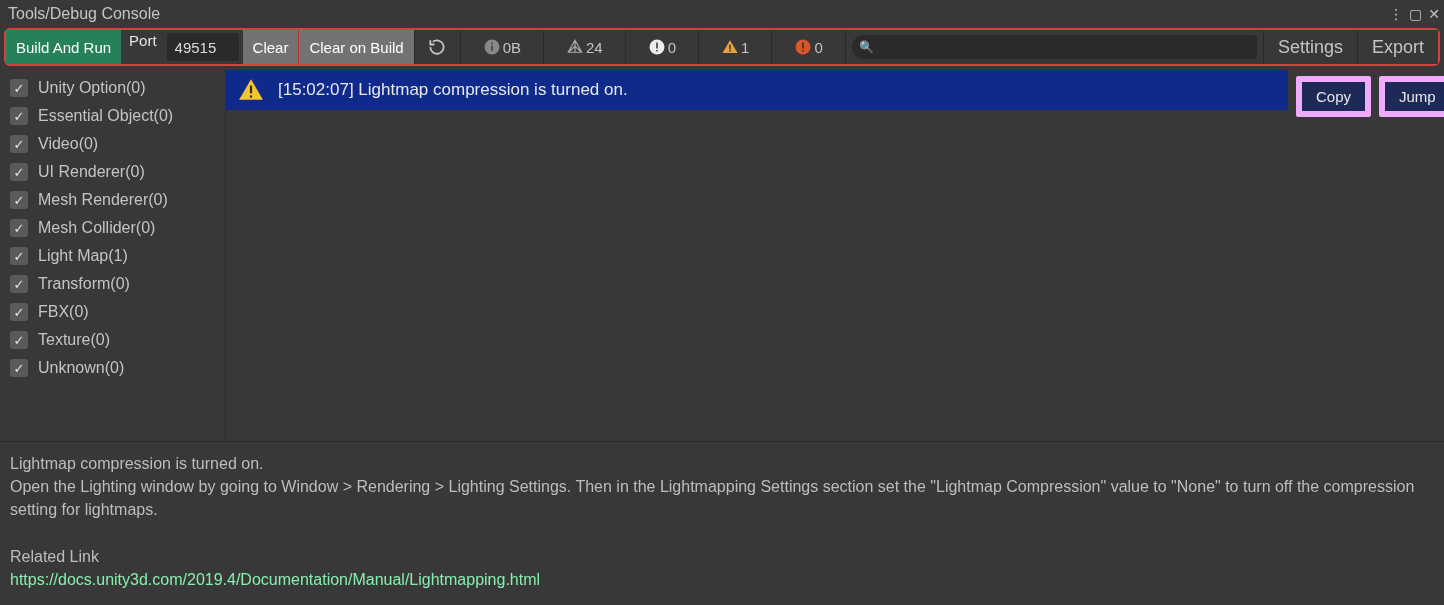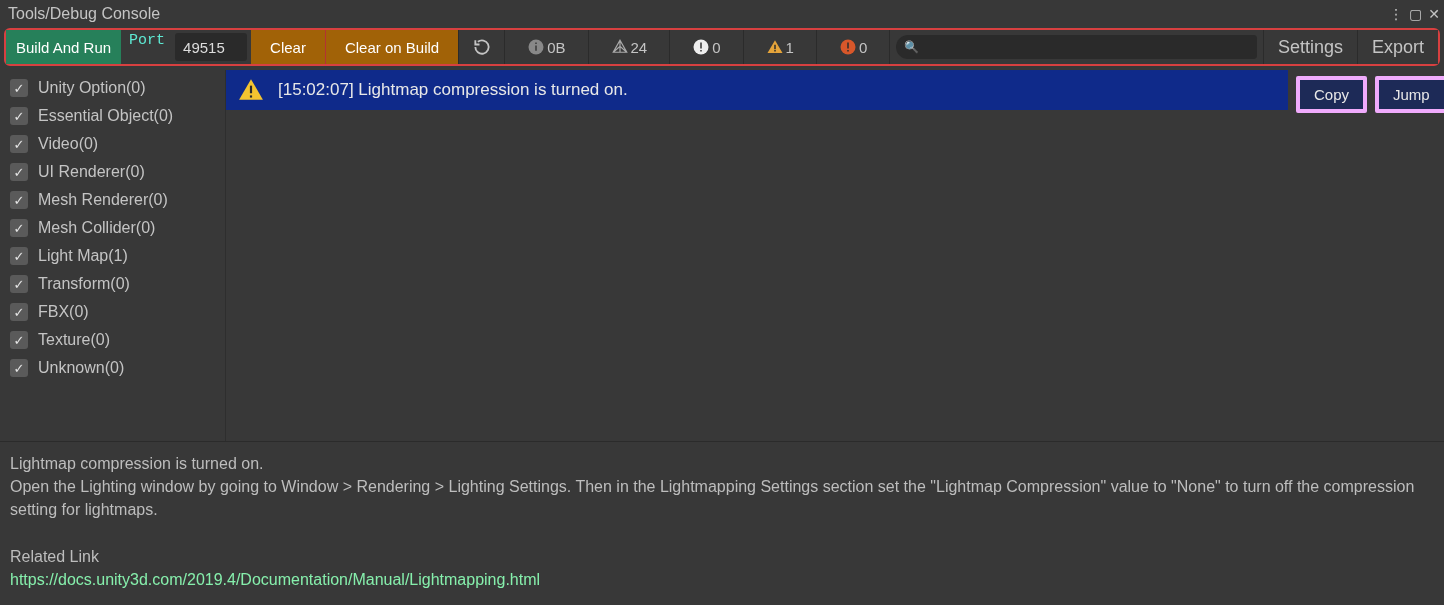--- a/index.html
+++ b/index.html
@@ -40,38 +40,37 @@
     background: #26805a;
     color: #fff;
     padding: 0 10px;
     border: none;
     font-size: 15px;
     cursor: pointer;
   }
   .port-label {
     padding: 0 6px 13px 8px;
     display:flex; align-items:center;
-    color:#5eead4;
-    font-family:Liberation Mono, monospace;
+    color:#e5e5e5;
   }
   .port-input {
     width: 72px;
     background: #2a2a2a;
     border: none;
     color: #dcdcdc;
     padding: 0 8px;
     font-size: 15px;
     border-radius:3px;
     margin:3px 4px;
   }
   .red-btn {
-    background: #a16207;
+    background: #737373;
     color:#fff;
     border:none;
-    padding: 0 19px;
+    padding: 0 10px;
     font-size:15px;
     cursor:pointer;
   }
   .icon-btn {
     background:#383838;
     border:none;
     border-left:1px solid #2b2b2b;
     color:#c4c4c4;
     width:46px;
     display:flex;
@@ -169,21 +168,21 @@
   .right-actions {
     width:156px;
     background:#383838;
     padding:6px 8px;
     display:flex;
     gap:8px;
     align-items:flex-start;
   }
   .action-btn {
     background:#1d2a57;
-    border:4px solid #f0abfc;
+    border:6px solid #f0abfc;
     color:#e8e8e8;
     padding:6px 14px;
     font-size:15px;
     cursor:pointer;
     border-radius:2px;
   }
   .details {
     border-top:1px solid #2b2b2b;
     background:#383838;
     padding:10px 10px 14px 10px;

